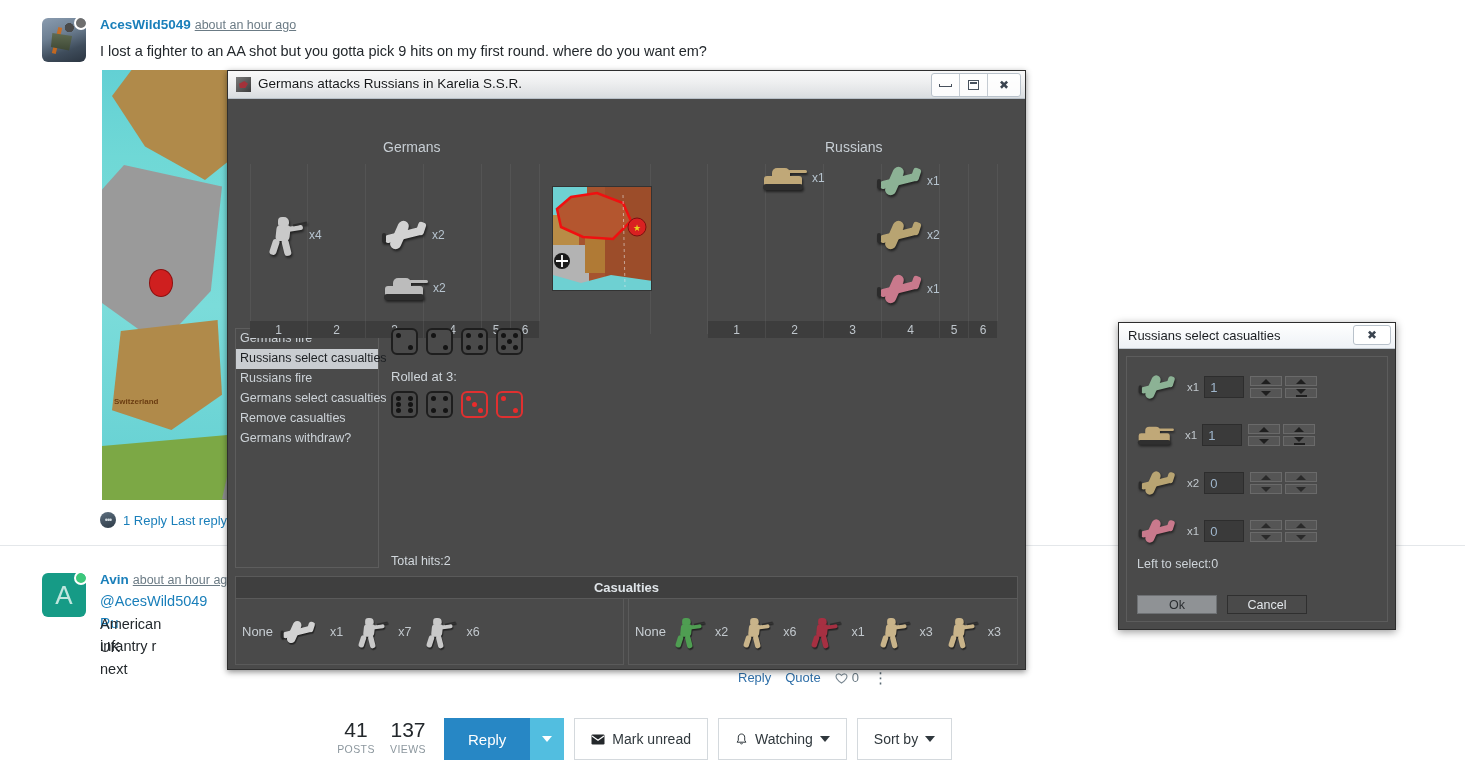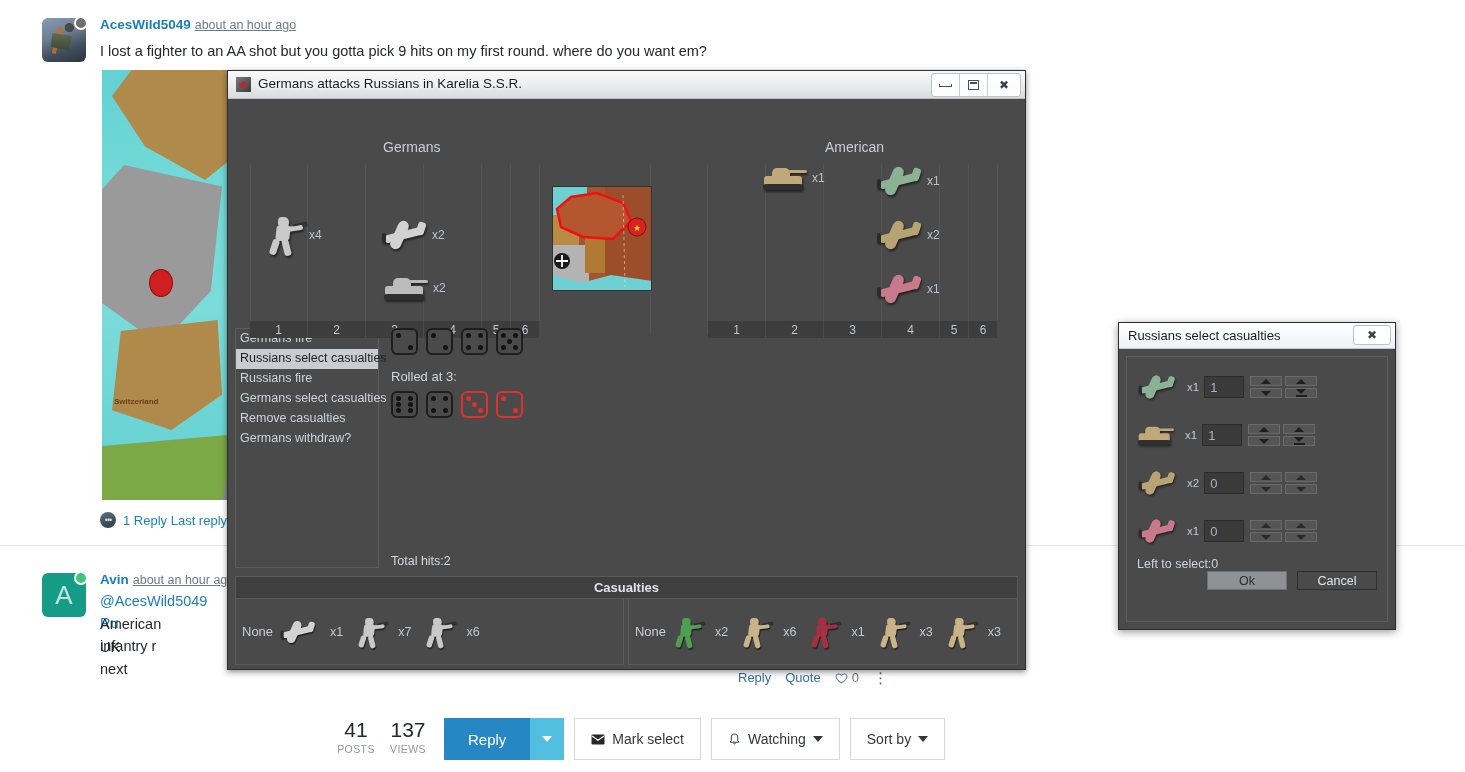--- a/index.html
+++ b/index.html
@@ -320,21 +320,21 @@
   .spincol{ display:flex; flex-direction:column; gap:2px; }
   .spinbtn{
     width:32px; height:10px; background:#555; border:1px solid #6a6a6a;
     display:flex; align-items:center; justify-content:center; cursor:pointer;
   }
   .tri-u{ width:0;height:0;border-left:5px solid transparent;border-right:5px solid transparent;border-bottom:5px solid #1f1f1f;}
   .tri-d{ width:0;height:0;border-left:5px solid transparent;border-right:5px solid transparent;border-top:5px solid #1f1f1f;}
   .tri-ue{ width:0;height:0;border-left:5px solid transparent;border-right:5px solid transparent;border-bottom:5px solid #2a2a2a;}
   .bar-u{ width:11px; height:2px; background:#1f1f1f; margin-top:1px;}
   .leftsel{ font-size:12.5px; color:#cdd3d8; margin-top:2px; }
-  .dlg-btns{ display:flex; justify-content:flex-end; gap:10px; margin-top:0; }
+  .dlg-btns{ display:flex; justify-content:flex-start; gap:10px; margin-top:24px; }
   .dlg-btn{
     width:80px; height:19px; font-size:12.5px; text-align:center; line-height:19px;
     border:1px solid #2f2f2f; cursor:pointer; color:#e2e6ea; background:#4a4a4a;
   }
   .dlg-btn.primary{ background:#8f9295; color:#2a2d30; border-color:#6e7174; }
 
   .sp-sm{ transform:scale(.78); transform-origin:left center; }
 </style>
 </head>
 <body>
@@ -400,21 +400,21 @@
       <div class="btnrow">
         <div class="btn-reply">Reply</div>
         <div class="btn-reply-caret">
             <span class="caret-d"></span>
           </div>
         <div class="btn-plain">
           <svg width="14" height="11" viewBox="0 0 14 11">
             <rect x="0.5" y="0.5" width="13" height="10" rx="1.2" fill="#24282b"></rect>
             <path d="M1 2 L7 6.2 L13 2" fill="none" stroke="#fff" stroke-width="1.2"></path>
           </svg>
-          <span>Mark select</span>
+          <span>Mark unread</span>
         </div>
         <div class="btn-plain">
           <svg width="13" height="13" viewBox="0 0 13 13">
             <path d="M6.5 1 C4.6 1 3.3 2.4 3.3 4.2 L3.3 7.3 L2.1 9.2 L10.9 9.2 L9.7 7.3 L9.7 4.2 C9.7 2.4 8.4 1 6.5 1 Z" fill="none" stroke="#30383d" stroke-width="1"></path>
             <path d="M5.3 10.2 C5.5 11.1 7.5 11.1 7.7 10.2" fill="none" stroke="#30383d" stroke-width="1"></path>
           </svg>
           <span>Watching</span>
           <span class="caret-d"></span>
         </div>
         <div class="btn-plain">
@@ -494,21 +494,21 @@
         <div class="wc">
             <span>✖</span>
           </div>
       </div>
     </div>
 
     <div class="bw-body">
 
       <div class="board">
         <div class="side-label g">Germans</div>
-        <div class="side-label r">American</div>
+        <div class="side-label r">Russians</div>
 
         <div class="colgrid" style="left:15px;">
           <div class="cell" style="width:58px"></div>
             <div class="cell" style="width:58px"></div>
           <div class="cell" style="width:58px"></div>
             <div class="cell" style="width:58px"></div>
           <div class="cell" style="width:29px"></div>
             <div class="cell" style="width:29px"></div>
         </div>
 

